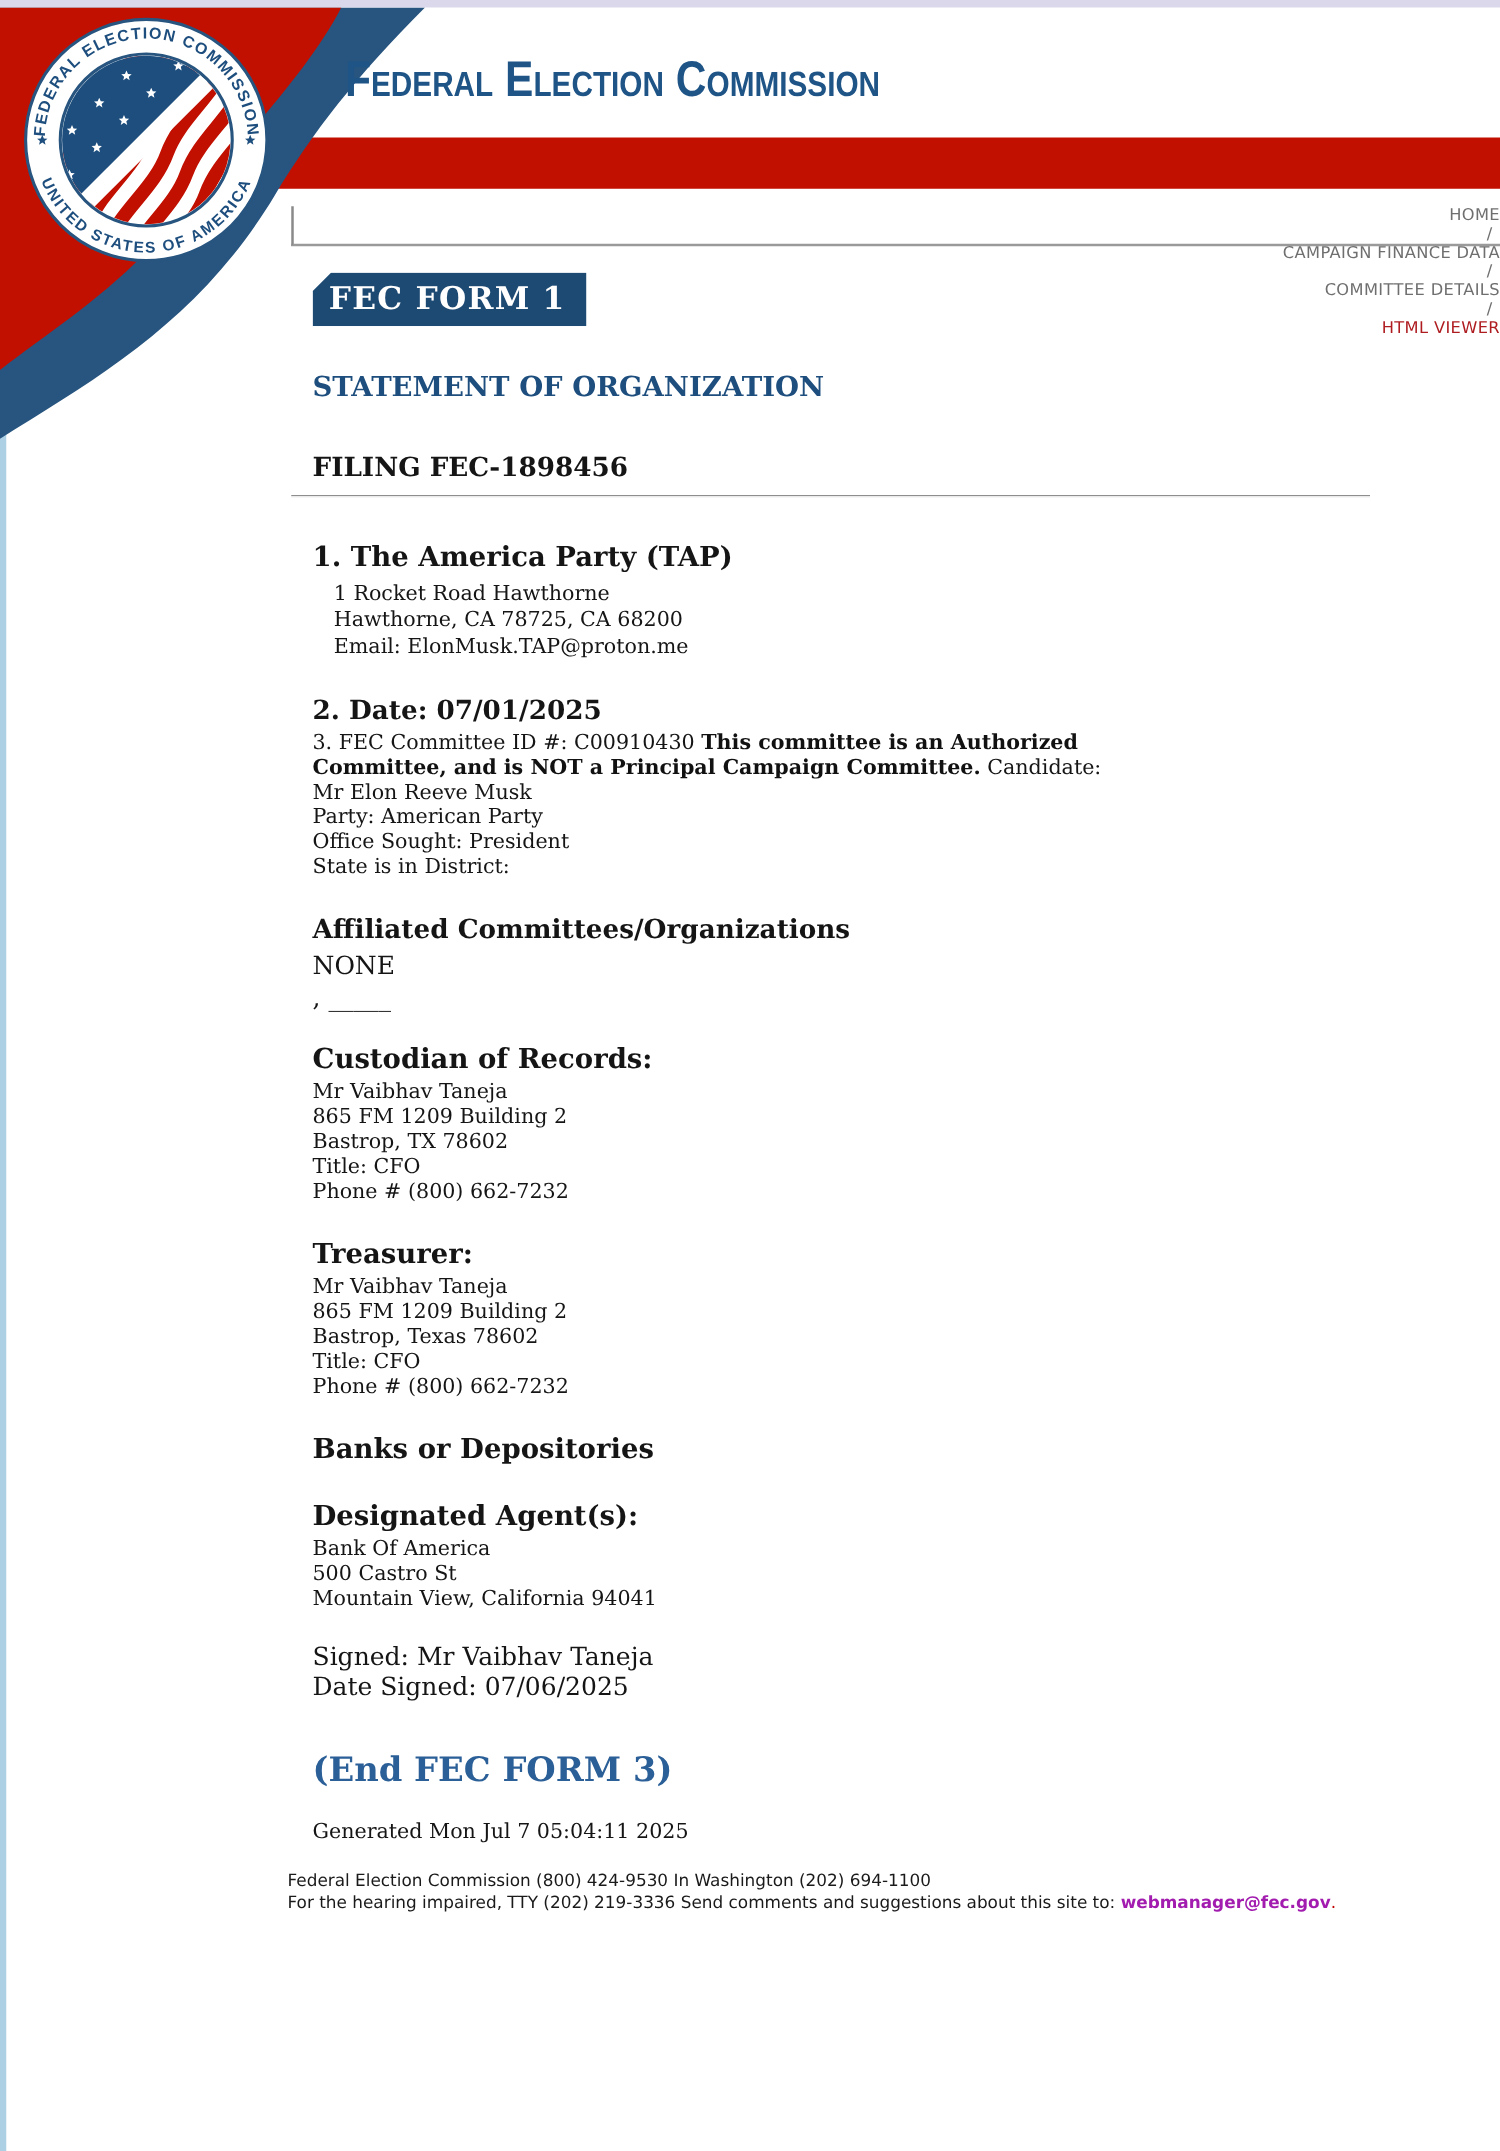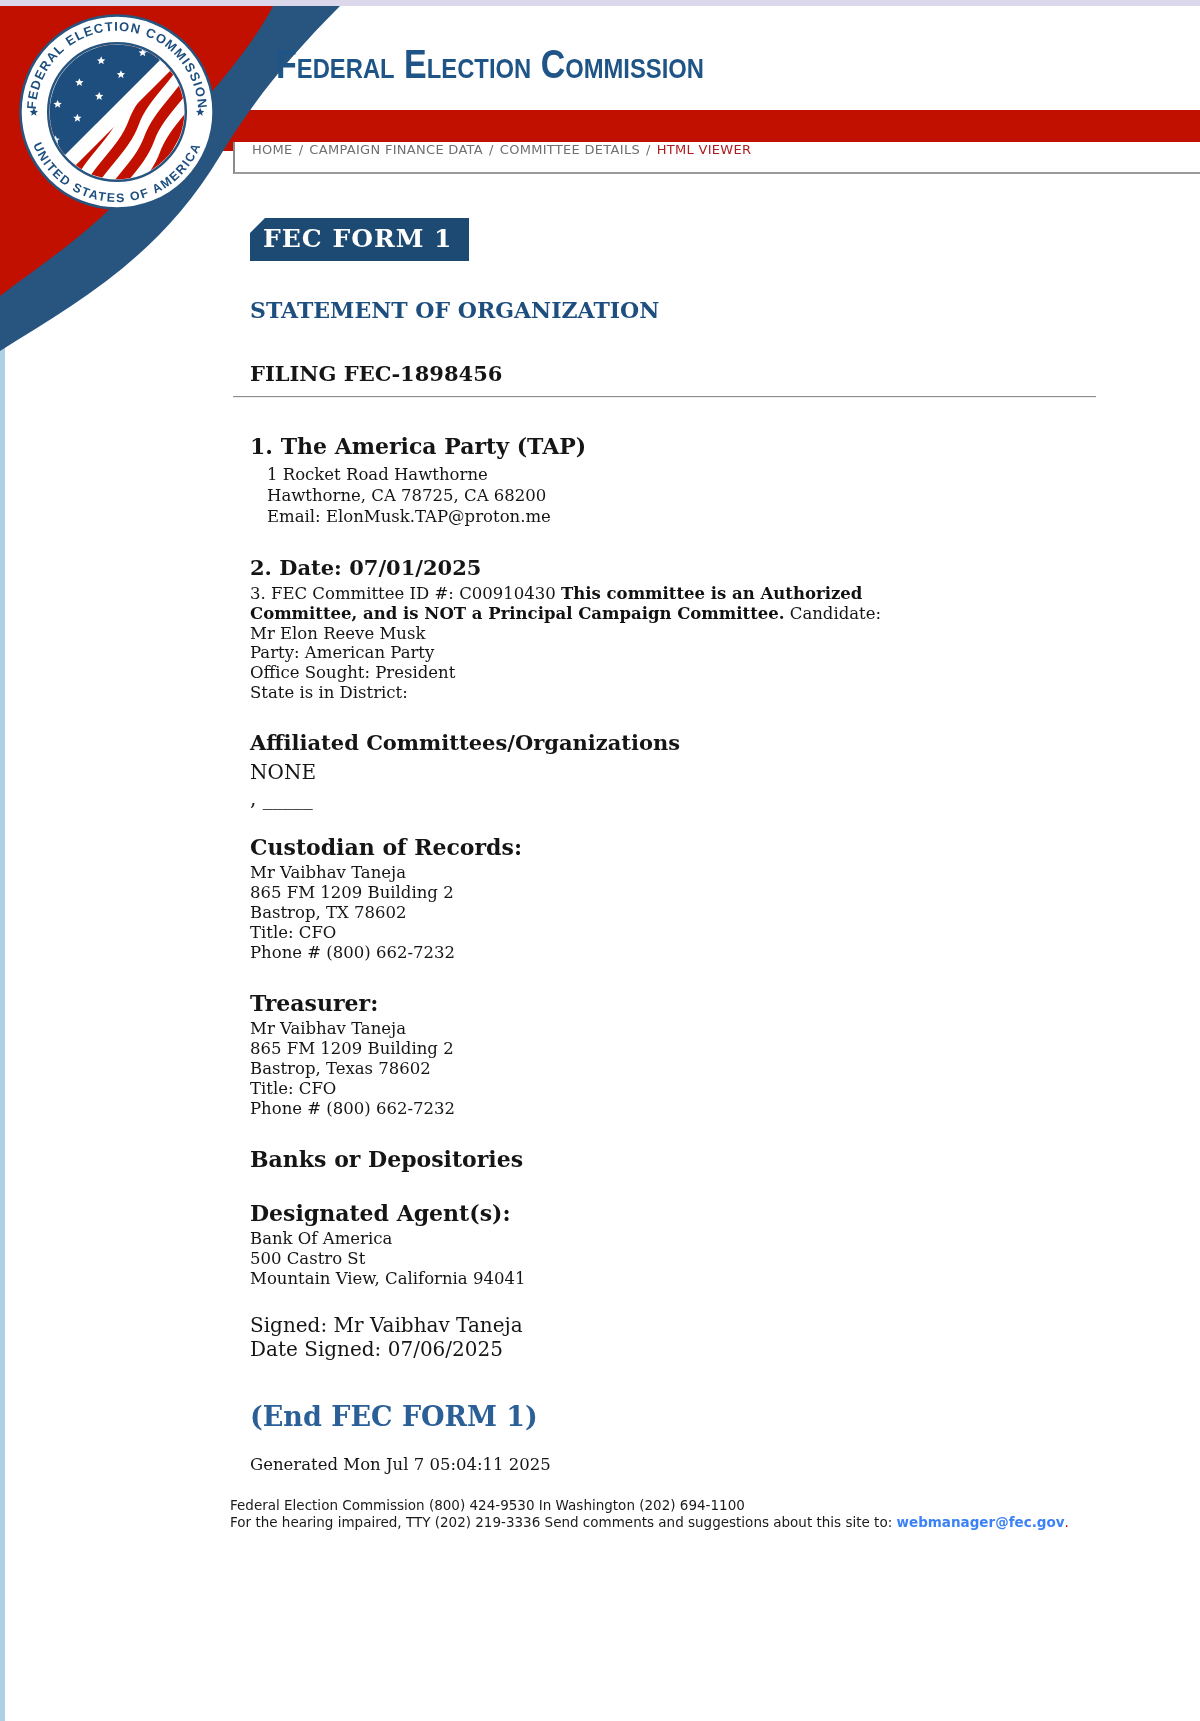--- a/index.html
+++ b/index.html
@@ -14,25 +14,25 @@
   .red-bar{position:absolute;top:110px;left:0;right:0;height:41px;background:#c11000;z-index:1;}
   .swoosh{position:absolute;top:6px;left:0;width:700px;height:360px;z-index:2;}
   .seal{position:absolute;top:13px;left:18px;width:198px;height:198px;z-index:3;}
   .site-title{
     position:absolute;top:42px;left:276px;z-index:2;
     font-family:"Liberation Sans","DejaVu Sans",sans-serif;
     font-weight:bold;font-variant:small-caps;font-size:40px;color:#1f5487;
     letter-spacing:0px;transform:scaleX(.85);transform-origin:0 50%;white-space:nowrap;
   }
   .breadcrumb{
-    position:absolute;top:142px;left:233px;right:0;height:30px;z-index:2;
+    position:absolute;top:165px;left:233px;right:0;height:30px;z-index:2;
     background:#ffffff;border-left:2px solid #8a8a8a;border-bottom:2px solid #9a9a9a;
-    display:flex;align-items:flex-start;padding-left:17px;
+    display:flex;align-items:flex-end;padding-left:17px;
     font-family:"DejaVu Sans","Liberation Sans",sans-serif;
-    font-size:13px;color:#6f6f6f;letter-spacing:.3px;white-space:pre;
+    font-size:13px;color:#6f6f6f;letter-spacing:.3px;white-space:pre;flex-direction:column;
   }
   .breadcrumb a{color:#6f6f6f;text-decoration:none;}
   .breadcrumb a.crumb-active{color:#ae1c20;}
   .crumb-sep{padding:0 6px;}
   
   .content{position:absolute;top:215px;left:233px;width:863px;padding-left:17px;box-sizing:border-box;}
   .badge{
     display:inline-block;margin-top:3px;background:#1d4a73;color:#ffffff;
     font-weight:bold;font-size:25px;letter-spacing:1px;
     padding:6px 17px 8px 13px;
@@ -52,21 +52,21 @@
   .single-line{margin-top:5px;font-size:20px;line-height:21px;}
   .signed{margin-top:24px;font-size:20px;line-height:24px;font-weight:normal;}
   .end-marker{margin-top:39px;font-size:27px;line-height:34px;font-weight:bold;color:#2b5f97;}
   .generated{margin-top:20px;font-size:16.5px;line-height:21px;}
   
   .footer{
     position:absolute;left:230px;top:1497px;z-index:2;
     font-family:"DejaVu Sans","Liberation Sans",sans-serif;
     font-size:13.5px;line-height:17px;color:#1a1a1a;
   }
-  .footer-email{color:#3b82f6;font-weight:bold;text-decoration:none;}
+  .footer-email{color:#a21caf;font-weight:bold;text-decoration:none;}
   .footer .dot{color:#c00000;}
 </style>
 </head>
 <body>
 
 <div class="top-strip"></div>
 <div class="left-strip"></div>
 <div class="red-bar"></div>
 
 <svg class="swoosh" viewBox="0 0 700 360" preserveAspectRatio="none">
@@ -188,21 +188,21 @@
     <div>Bank Of America</div>
     <div>500 Castro St</div>
     <div>Mountain View, California 94041</div>
   </div>
 
   <div class="signed">
     <div>Signed: Mr Vaibhav Taneja</div>
     <div>Date Signed: 07/06/2025</div>
   </div>
 
-  <div class="end-marker">(End FEC FORM 1)</div>
+  <div class="end-marker">(End FEC FORM 3)</div>
 
   <div class="generated">Generated Mon Jul 7 05:04:11 2025</div>
 
 </main>
 
 <footer class="footer">
   <div>Federal Election Commission (800) 424-9530 In Washington (202) 694-1100</div>
   <div>
     <span>For the hearing impaired, TTY (202) 219-3336 Send comments and suggestions about this site to: </span><a href="#" class="footer-email">webmanager@fec.gov</a><span class="dot">.</span>
   </div>

